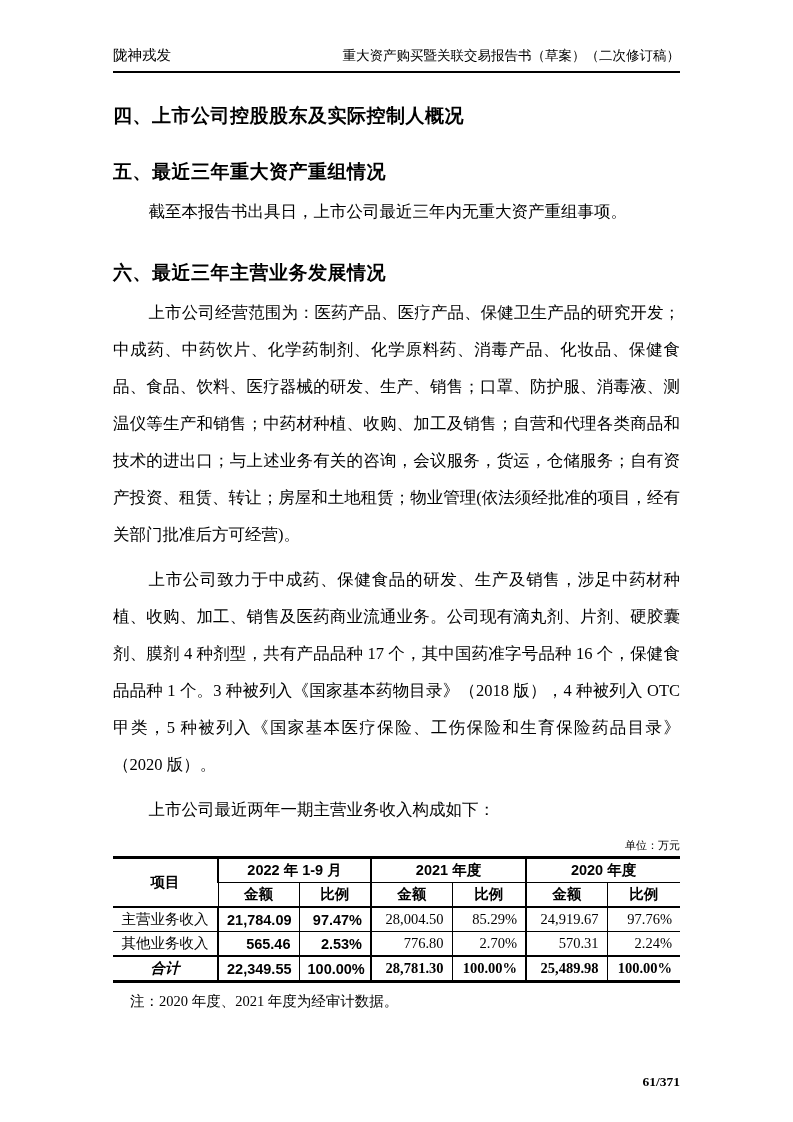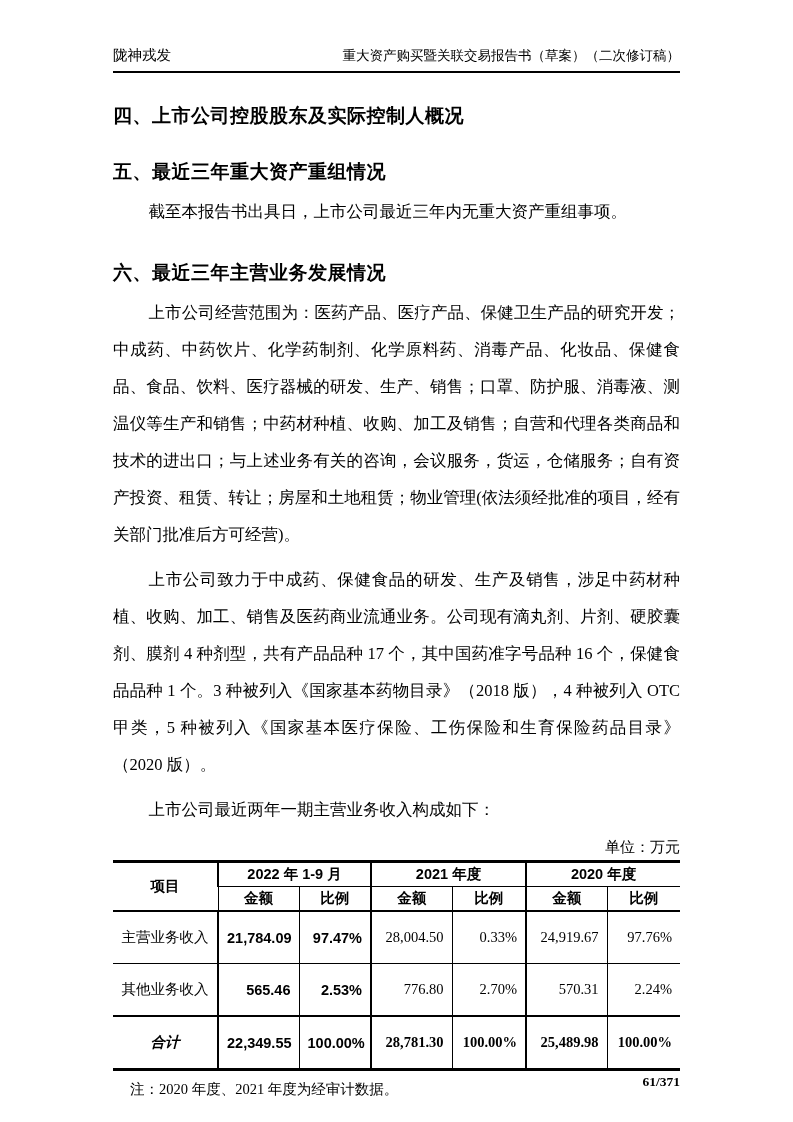--- a/index.html
+++ b/index.html
@@ -37,35 +37,35 @@
   p.body {
     font-size: 16.5px;
     line-height: 37px;
     text-align: justify;
     text-indent: 2.15em;
     margin-top: 8px;
   }
   
   .unit-line {
     text-align: right;
-    font-size: 15px;
+    font-size: 11px;
     margin-top: 10px;
     margin-bottom: 3px;
   }
   
   table.rev {
     width: 567px;
     border-collapse: collapse;
     border-top: 3px solid #000;
     border-bottom: 3px solid #000;
     table-layout: fixed;
   }
   table.rev th, table.rev td {
     border: 1px solid #000;
-    padding: 16px 8px;
+    padding: 2px 8px;
     height: 24px;
     font-size: 14.5px;
     overflow: hidden;
     white-space: nowrap;
   }
   table.rev th {
     font-family: "Liberation Sans", "DejaVu Sans", sans-serif;
     font-weight: 700;
     text-align: center;
     padding: 2px 2px;
@@ -151,21 +151,21 @@
         <th class="grp">金额</th>
         <th>比例</th>
       </tr>
     </thead>
     <tbody>
       <tr>
         <td class="label">主营业务收入</td>
         <td class="num grp b22">21,784.09</td>
         <td class="num b22">97.47%</td>
         <td class="num grp">28,004.50</td>
-        <td class="num">0.33%</td>
+        <td class="num">85.29%</td>
         <td class="num grp">24,919.67</td>
         <td class="num">97.76%</td>
       </tr>
       <tr>
         <td class="label">其他业务收入</td>
         <td class="num grp b22">565.46</td>
         <td class="num b22">2.53%</td>
         <td class="num grp">776.80</td>
         <td class="num">2.70%</td>
         <td class="num grp">570.31</td>

